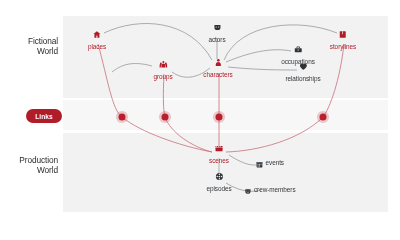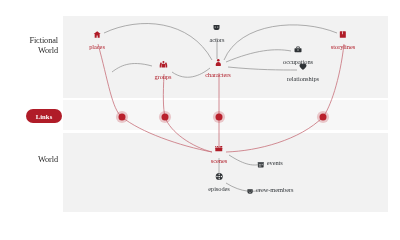--- a/index.html
+++ b/index.html
@@ -3,21 +3,21 @@
 <meta charset="utf-8">
 <style>
   html, body { margin:0; padding:0; }
   body {
     width:400px; height:236px;
     background:#ffffff;
     font-family:"Liberation Sans", sans-serif;
     overflow:hidden;
     position:relative;
   }
-  #stage { position:absolute; left:0; top:0; width:400px; height:236px;font-family:Liberation Serif, serif; }
+  #stage { position:absolute; left:0; top:0; width:400px; height:236px; }
 
   .band {
     position:absolute;
     left:63px; width:325px;
     background:#f2f2f2;
   }
   #band-fictional { top:16px;  height:82px; }
   #band-links     { top:100px; height:30px; background:#f7f7f7; }
   #band-production{ top:133px; height:79px; }
 
@@ -87,20 +87,21 @@
   <div class="band" id="band-fictional"></div>
   <div class="band" id="band-links"></div>
   <div class="band" id="band-production"></div>
 
   <div class="row-label" id="label-fictional">
     <div>Fictional</div>
     <div>World</div>
   </div>
 
   <div class="row-label" id="label-production">
+    <div>Production</div>
     <div>World</div>
   </div>
 
   <div id="links-badge">Links</div>
 
   <svg id="edges" viewBox="0 0 400 236">
     <g fill="none" stroke="#8c8c8c" stroke-width="0.7">
       <path d="M104,33 C140,16 190,20 212,60"></path>
       <path d="M217,38 L217,59"></path>
       <path d="M224,60 C240,22 300,18 337,33"></path>

